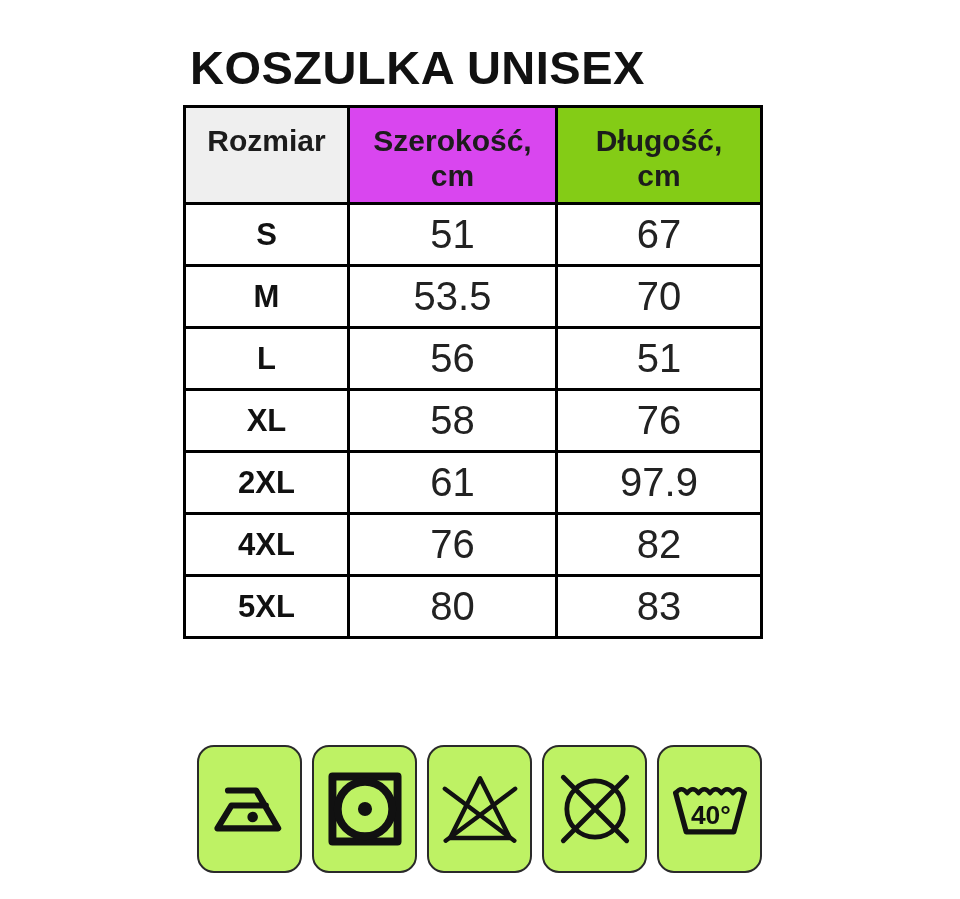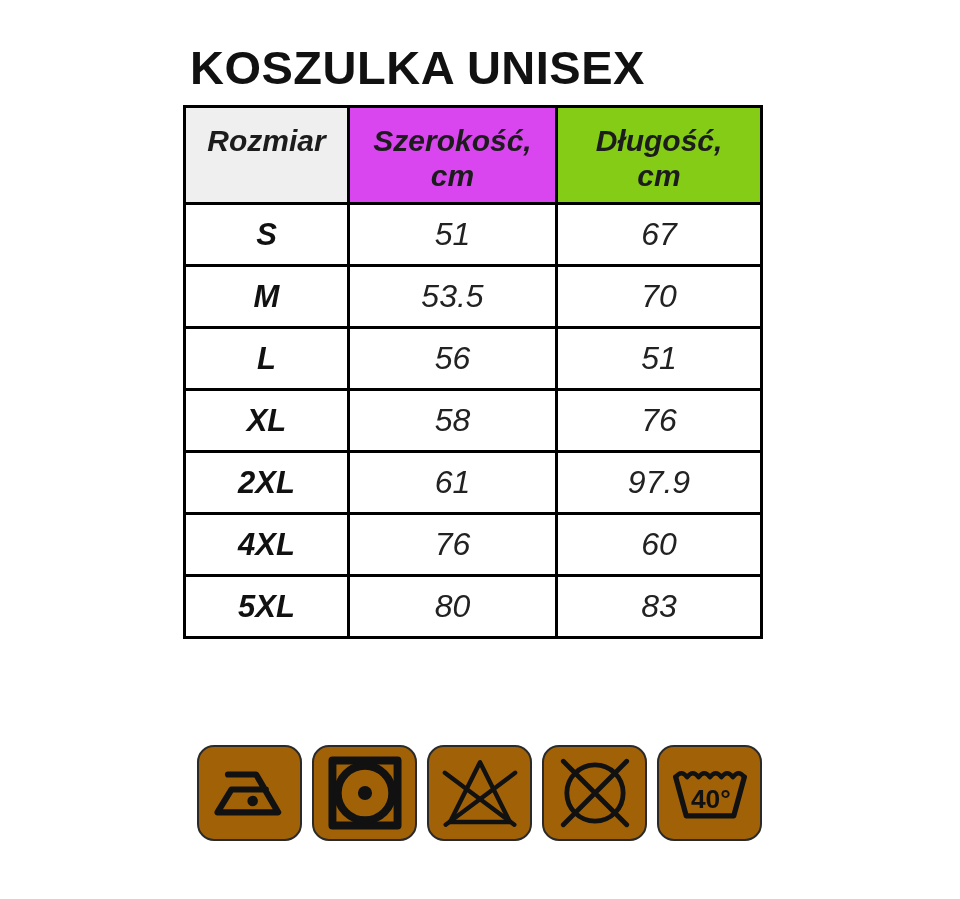--- a/index.html
+++ b/index.html
@@ -38,61 +38,60 @@
     top: 105px;
     border-collapse: collapse;
     table-layout: fixed;
   }
   .size-table th,
   .size-table td {
     border: 3px solid #000000;
     text-align: center;
     padding: 0;
     overflow: hidden;
-    font-style: italic;
   }
   .size-table thead tr {
     height: 97px;
   }
   .size-table th {
     font-size: 30px;
     font-weight: bold;
     vertical-align: top;
     padding-top: 15px;
     line-height: 35px;
     color: #1c1c1c;
   }
   .th-line:empty { display: none; }
   .size-table tbody tr {
     height: 62px;
   }
   .size-table td {
     background: #ffffff;
     vertical-align: middle;
-    font-size: 32px;
+    font-size: 40px;
     font-weight: normal;
     color: #222222;
   }
   .size-table td.size-col {
     font-size: 31px;
     font-weight: bold;
     color: #111111;
   }
   .care-row {
     position: absolute;
     left: 197px;
     top: 745px;
     display: flex;
     gap: 10px;
   }
   .care-symbol {
     width: 105px;
-    height: 96px;
+    height: 128px;
     box-sizing: border-box;
-    background: #a16207;
+    background: #bef264;
     border: 2.5px solid #2a2a2a;
     border-radius: 17px;
     display: flex;
     align-items: center;
     justify-content: center;
   }
   .care-symbol svg {
     width: 88px;
     height: 90px;
     display: block;
@@ -155,21 +154,21 @@
           <td>76</td>
         </tr>
         <tr>
           <td class="size-col">2XL</td>
           <td>61</td>
           <td>97.9</td>
         </tr>
         <tr>
           <td class="size-col">4XL</td>
           <td>76</td>
-          <td>60</td>
+          <td>82</td>
         </tr>
         <tr>
           <td class="size-col">5XL</td>
           <td>80</td>
           <td>83</td>
         </tr>
       </tbody>
   </table>
 
   <div class="care-row">

